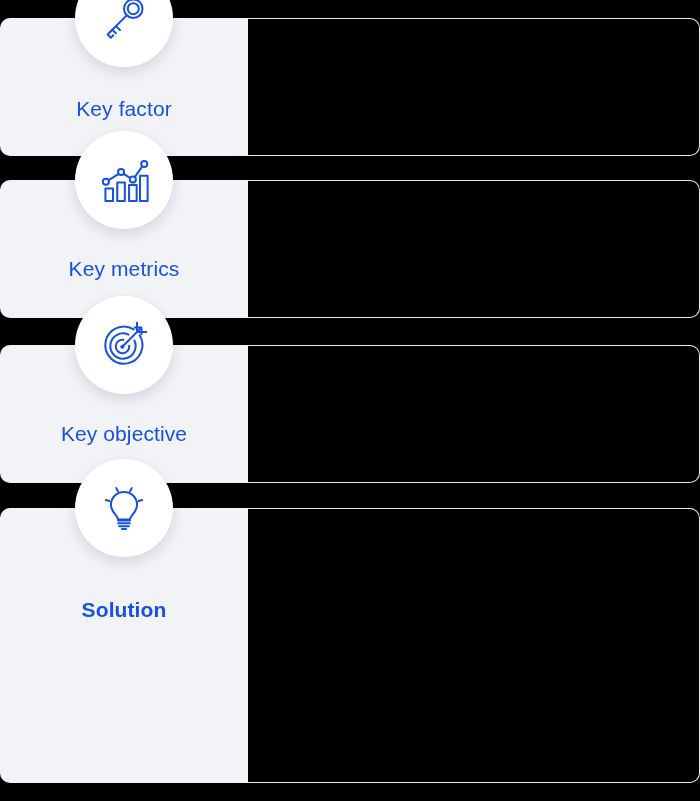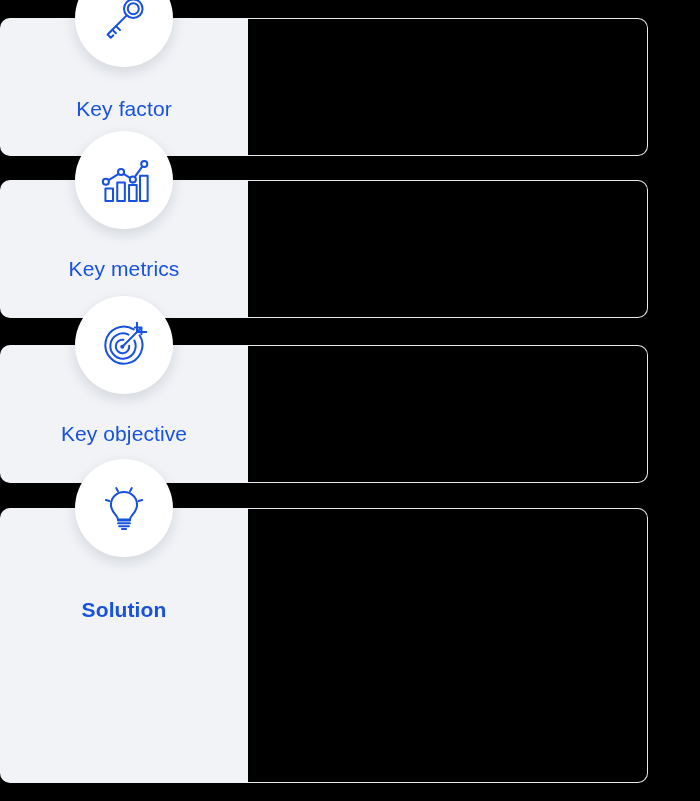--- a/index.html
+++ b/index.html
@@ -18,21 +18,21 @@
   .board {
     position: relative;
     width: 700px;
     height: 801px;
   }
 
   
   .row {
     position: absolute;
     left: 0;
-    width: 648px;
+    width: 700px;
     display: flex;
     align-items: stretch;
   }
 
   .row-1 { top: 18px;  height: 138px; }
   .row-2 { top: 180px; height: 138px; }
   .row-3 { top: 345px; height: 138px; }
   .row-4 { top: 508px; height: 275px; }
 
   

